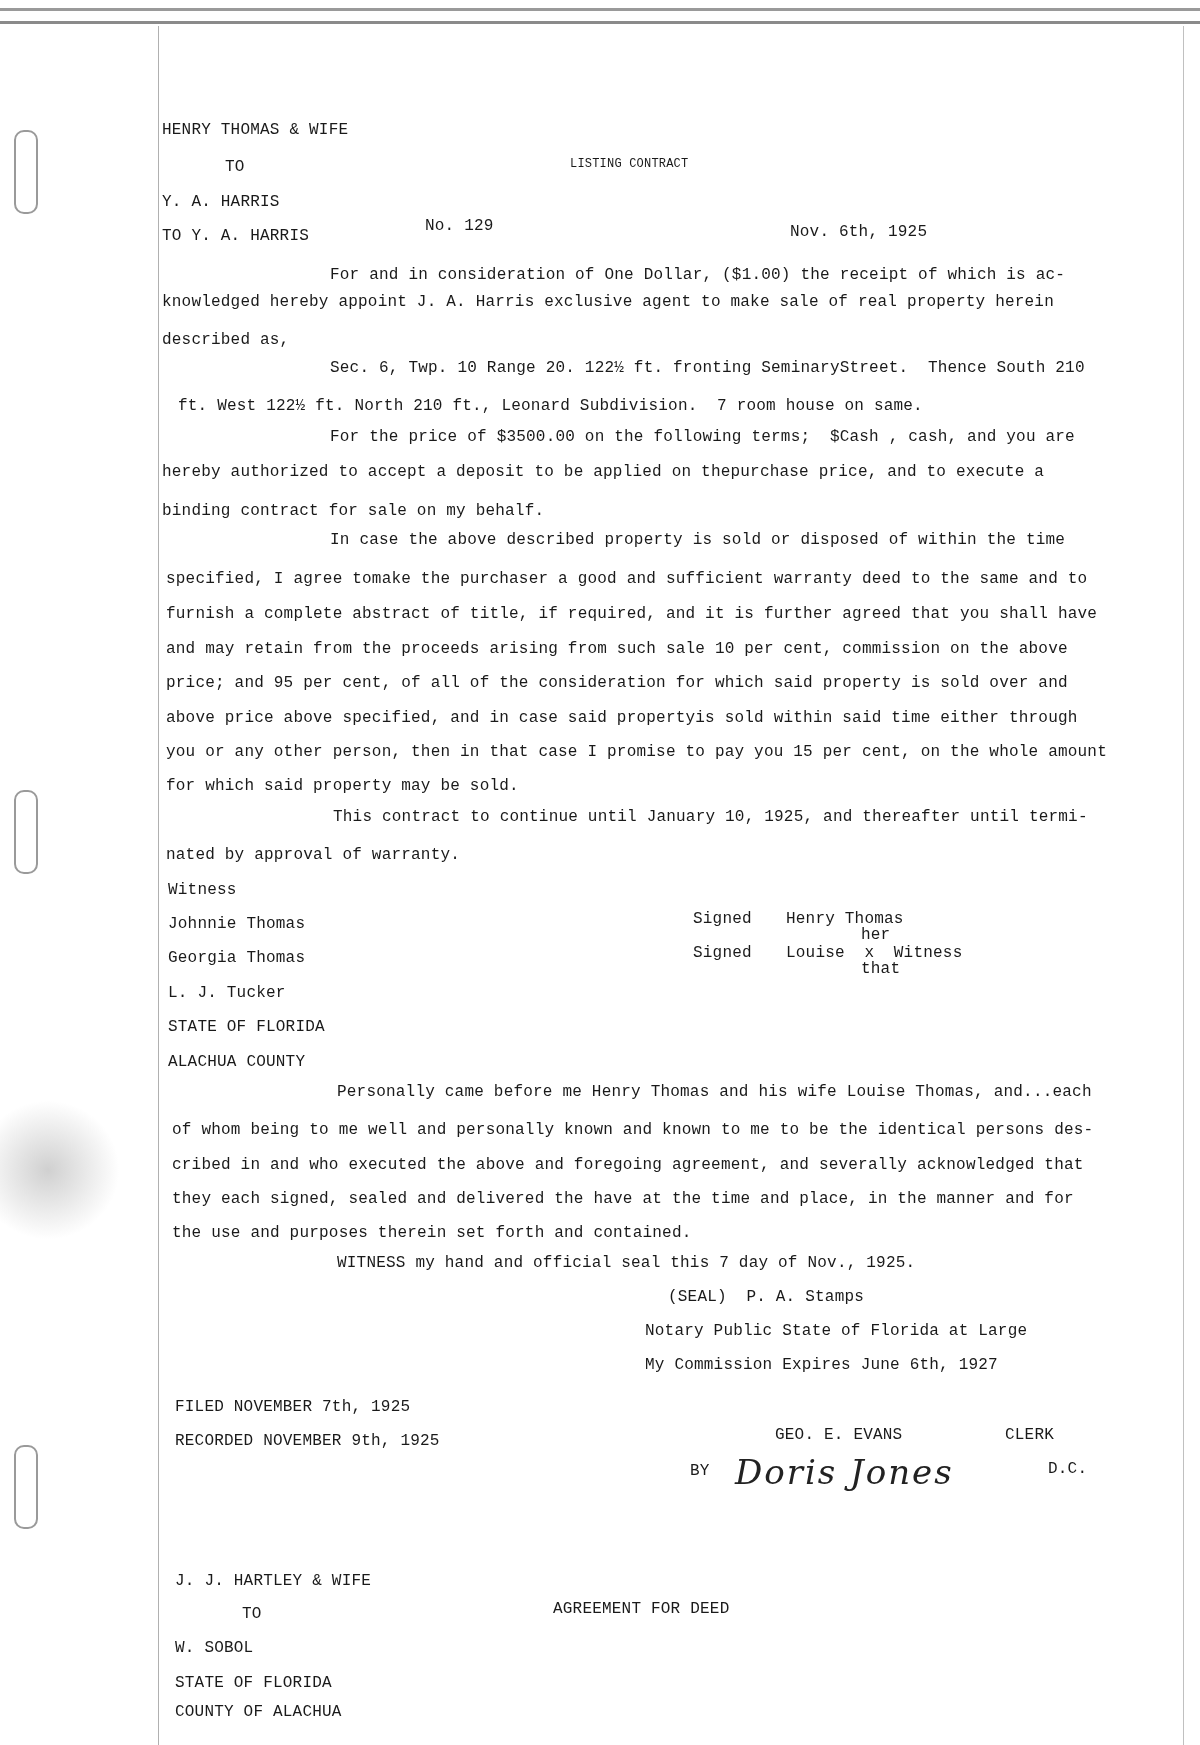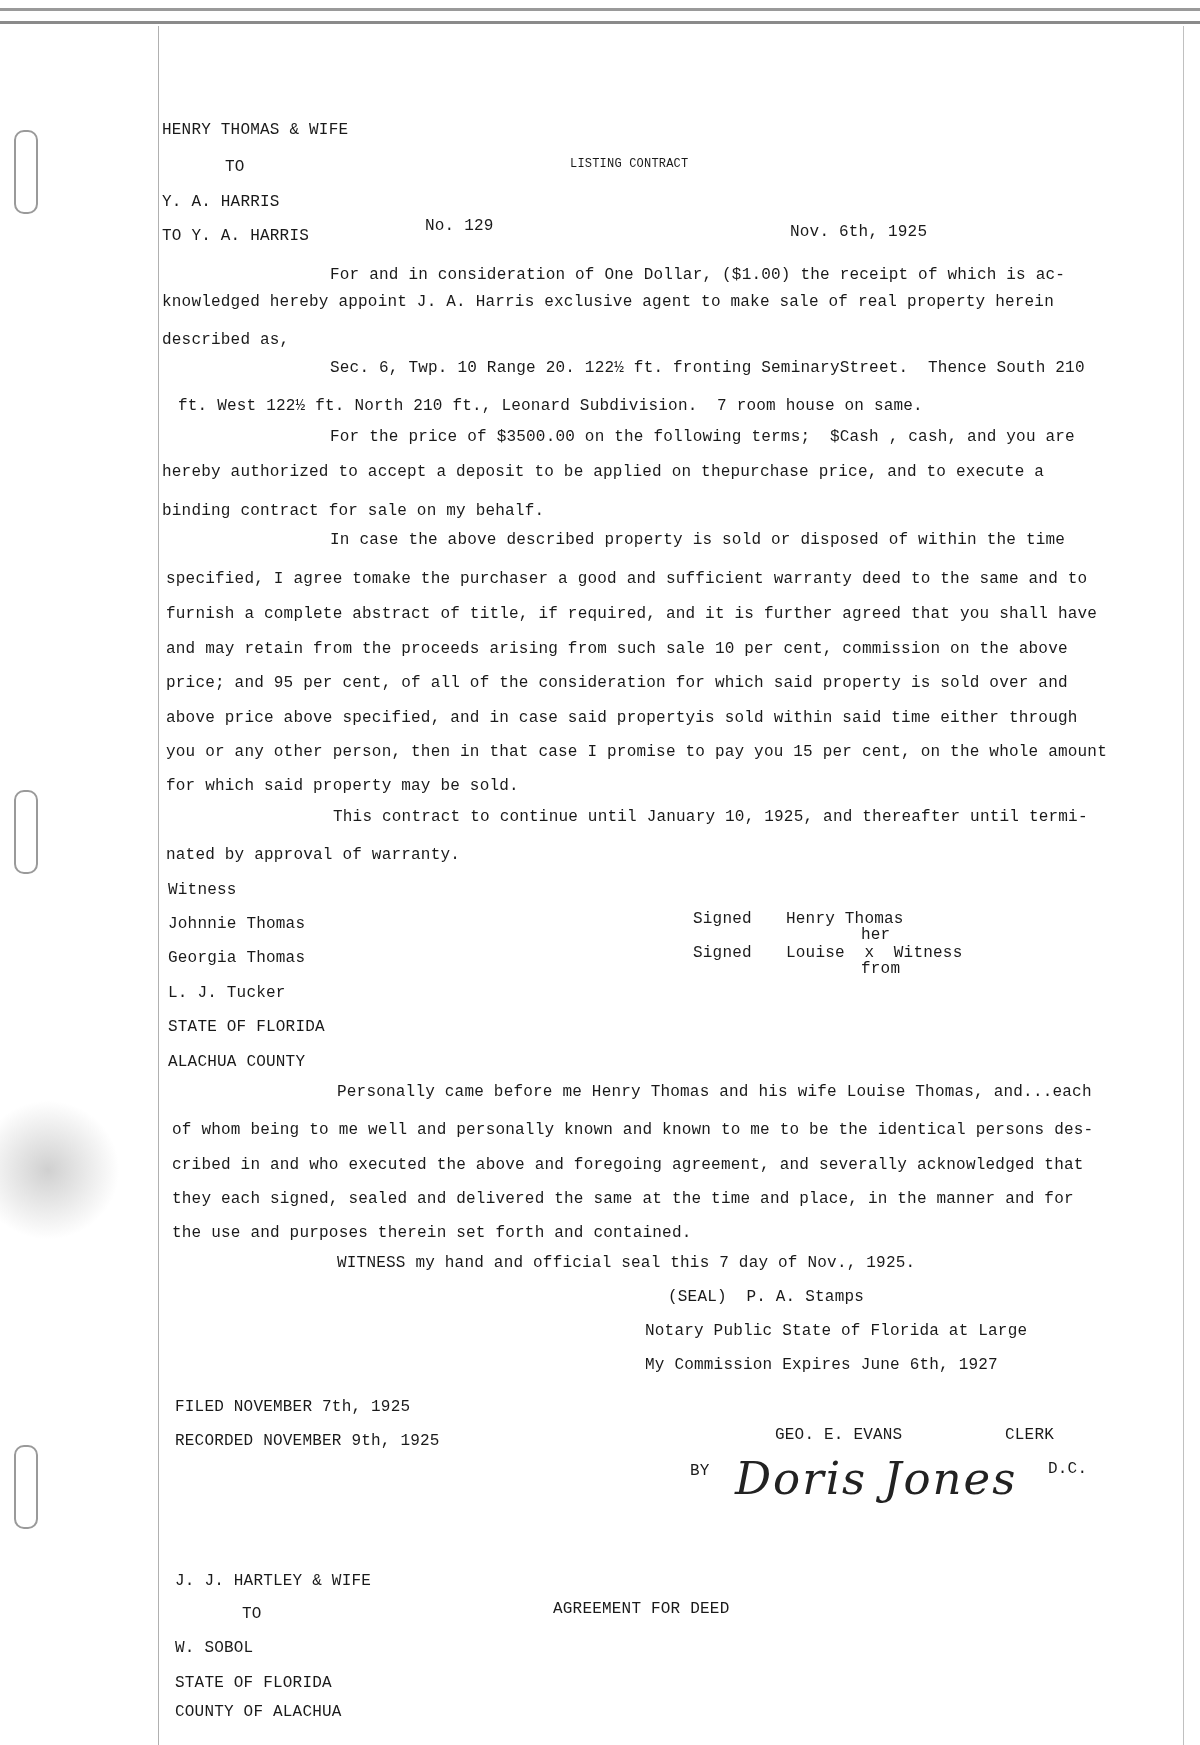--- a/index.html
+++ b/index.html
@@ -8,21 +8,21 @@
   .top-border1 { position: absolute; left: 0; top: 8px; width: 1200px; height: 3px; background: #9a9a9a; }
   .top-border2 { position: absolute; left: 0; top: 21px; width: 1200px; height: 3px; background: #8a8a8a; }
   .margin-line { position: absolute; left: 158px; top: 26px; width: 1px; height: 1719px; background: #b0b0b0; }
   .right-line { position: absolute; left: 1183px; top: 26px; width: 1px; height: 1719px; background: #c0c0c0; }
   .hole { position: absolute; left: 14px; width: 20px; height: 80px; border: 2px solid #9a9a9a; border-radius: 10px; background: #fff; }
   .smudge { position: absolute; left: 0; top: 1100px; width: 120px; height: 140px;
             background: radial-gradient(ellipse at 40% 50%, rgba(120,120,120,0.35), rgba(255,255,255,0) 70%); }
   .t { position: absolute; font-size: 16px; white-space: pre; line-height: 18px; letter-spacing: 0.2px; }
   .title { font-size: 12px; }
   .sig { position: absolute; left: 735px; top: 1452px; font-family: "DejaVu Serif", serif; font-style: italic;
-         font-size: 45px; color: #222; letter-spacing: 2px; }
+         font-size: 34px; color: #222; letter-spacing: 2px; }
 </style>
 </head>
 <body>
 
 <div class="top-border1"></div>
 <div class="top-border2"></div>
 <div class="margin-line"></div>
 <div class="right-line"></div>
 <div class="hole" style="top:130px"></div>
 <div class="hole" style="top:790px"></div>
@@ -59,29 +59,29 @@
 <div class="t" style="left:168px;top:881px">Witness</div>
 <div class="t" style="left:168px;top:915px">Johnnie Thomas</div>
 <div class="t" style="left:168px;top:949px">Georgia Thomas</div>
 <div class="t" style="left:168px;top:984px">L. J. Tucker</div>
 
 <div class="t" style="left:693px;top:910px">Signed</div>
 <div class="t" style="left:786px;top:910px">Henry Thomas</div>
 <div class="t" style="left:861px;top:926px">her</div>
 <div class="t" style="left:693px;top:944px">Signed</div>
 <div class="t" style="left:786px;top:944px">Louise  x  Witness</div>
-<div class="t" style="left:861px;top:960px">from</div>
+<div class="t" style="left:861px;top:960px">that</div>
 
 <div class="t" style="left:168px;top:1018px">STATE OF FLORIDA</div>
 <div class="t" style="left:168px;top:1053px">ALACHUA COUNTY</div>
 
 <div class="t" style="left:337px;top:1083px">Personally came before me Henry Thomas and his wife Louise Thomas, and...each</div>
 <div class="t" style="left:172px;top:1121px">of whom being to me well and personally known and known to me to be the identical persons des-</div>
 <div class="t" style="left:172px;top:1156px">cribed in and who executed the above and foregoing agreement, and severally acknowledged that</div>
-<div class="t" style="left:172px;top:1190px">they each signed, sealed and delivered the same at the time and place, in the manner and for</div>
+<div class="t" style="left:172px;top:1190px">they each signed, sealed and delivered the have at the time and place, in the manner and for</div>
 <div class="t" style="left:172px;top:1224px">the use and purposes therein set forth and contained.</div>
 <div class="t" style="left:337px;top:1254px">WITNESS my hand and official seal this 7 day of Nov., 1925.</div>
 
 <div class="t" style="left:668px;top:1288px">(SEAL)  P. A. Stamps</div>
 <div class="t" style="left:645px;top:1322px">Notary Public State of Florida at Large</div>
 <div class="t" style="left:645px;top:1356px">My Commission Expires June 6th, 1927</div>
 
 <div class="t" style="left:175px;top:1398px">FILED NOVEMBER 7th, 1925</div>
 <div class="t" style="left:175px;top:1432px">RECORDED NOVEMBER 9th, 1925</div>
 <div class="t" style="left:775px;top:1426px">GEO. E. EVANS</div>

